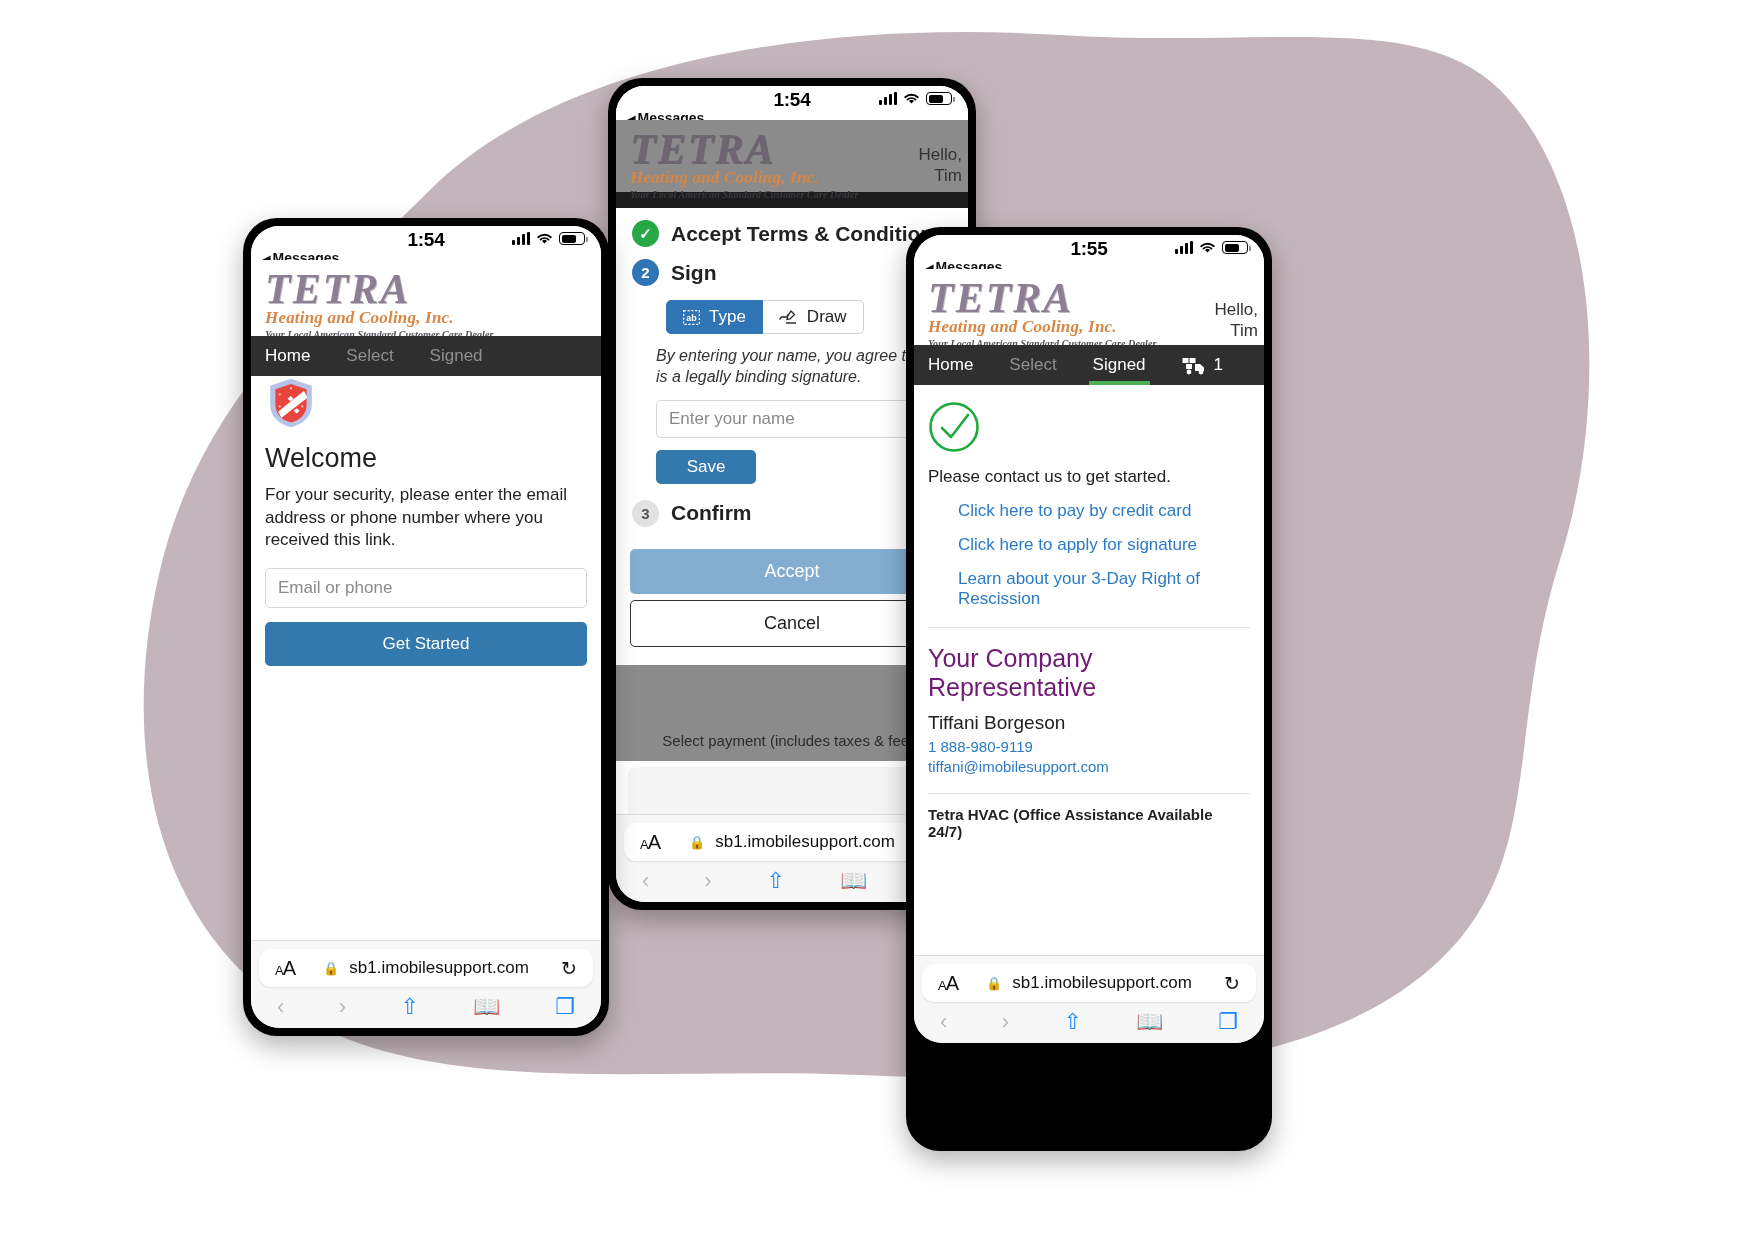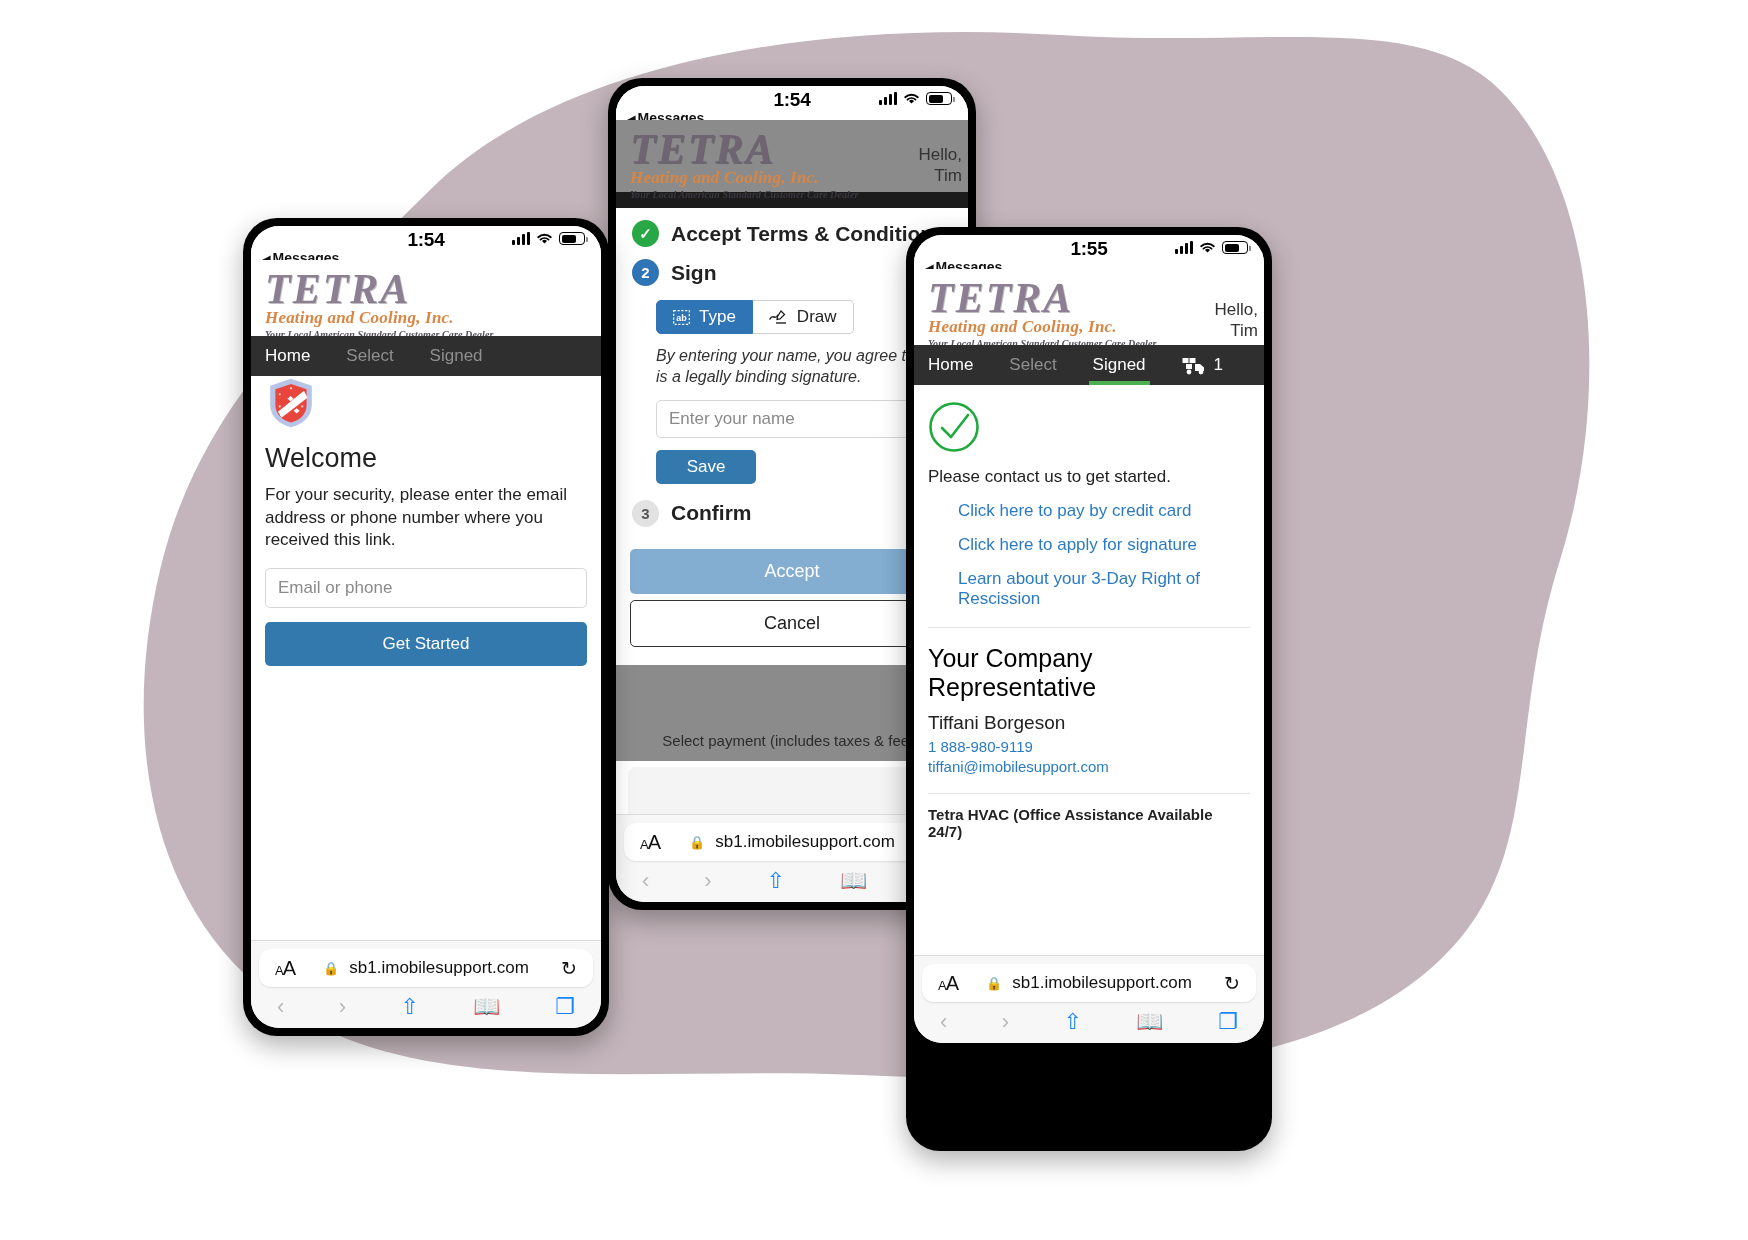--- a/index.html
+++ b/index.html
@@ -150,21 +150,21 @@
   }
   .step{display:flex;align-items:center;gap:12px;padding:12px 16px 6px 16px;}
   .badge{
     width:27px;height:27px;border-radius:50%;display:flex;align-items:center;justify-content:center;
     font-size:15px;font-weight:700;color:#fff;flex:none;
   }
   .badge.done{background:#27a745;}
   .badge.cur{background:#2f74b5;}
   .badge.off{background:#e2e2e2;color:#555;}
   .step-label{font-size:21px;font-weight:700;color:#222;white-space:nowrap;}
-  .seg{display:flex;margin:8px 0 0 40px;}
+  .seg{display:flex;margin:8px 0 0 50px;}
   .seg .opt{
     height:34px;display:flex;align-items:center;gap:9px;padding:0 16px;
     font-size:17px;border:1px solid #cfcfcf;box-sizing:border-box;
   }
   .seg .opt:first-child{border-radius:5px 0 0 5px;background:#2f74b5;color:#fff;border-color:#2f74b5;}
   .seg .opt:last-child{border-radius:0 5px 5px 0;background:#fff;color:#222;border-left:none;}
   .note{
     margin:12px 0 0 40px;font-size:16px;font-style:italic;color:#333;line-height:1.3;
   }
   .name-field{
@@ -197,21 +197,21 @@
   
   .ty-wrap{padding:16px 14px 0 14px;}
   .ty-check{width:52px;height:52px;margin-bottom:10px;}
   h2.ty{font-size:29px;font-weight:400;color:#222;margin:0 0 10px 0;}
   p.ty-sub{font-size:17px;color:#222;margin:0 0 14px 0;}
   a.lnk{
     display:block;color:#2b7bc4;font-size:17px;margin:0 0 14px 30px;text-decoration:none;
   }
   p.notice{font-size:17px;color:#222;line-height:1.33;margin:20px 0 14px 0;}
   .hr{height:1px;background:#e4e4e4;margin:18px 0 0 0;}
-  h3.rep{font-size:25px;font-weight:400;color:#000000;margin:16px 0 10px 0;}
+  h3.rep{font-size:25px;font-weight:400;color:#701a75;margin:16px 0 10px 0;}
   .rep-name{font-size:19px;color:#222;margin-bottom:4px;}
   .rep-line{font-size:15px;color:#2b7bc4;margin-bottom:3px;}
   .office{font-size:15px;font-weight:700;color:#222;margin-top:12px;}
 </style>
 </head>
 <body>
 
 <svg id="blob" viewBox="0 0 1748 1240" preserveAspectRatio="none">
   <path d="M430 190 C 560 60, 820 20, 1060 35 C 1270 48, 1420 10, 1500 90
            C 1600 190, 1610 400, 1560 560 C 1505 735, 1545 860, 1440 960

